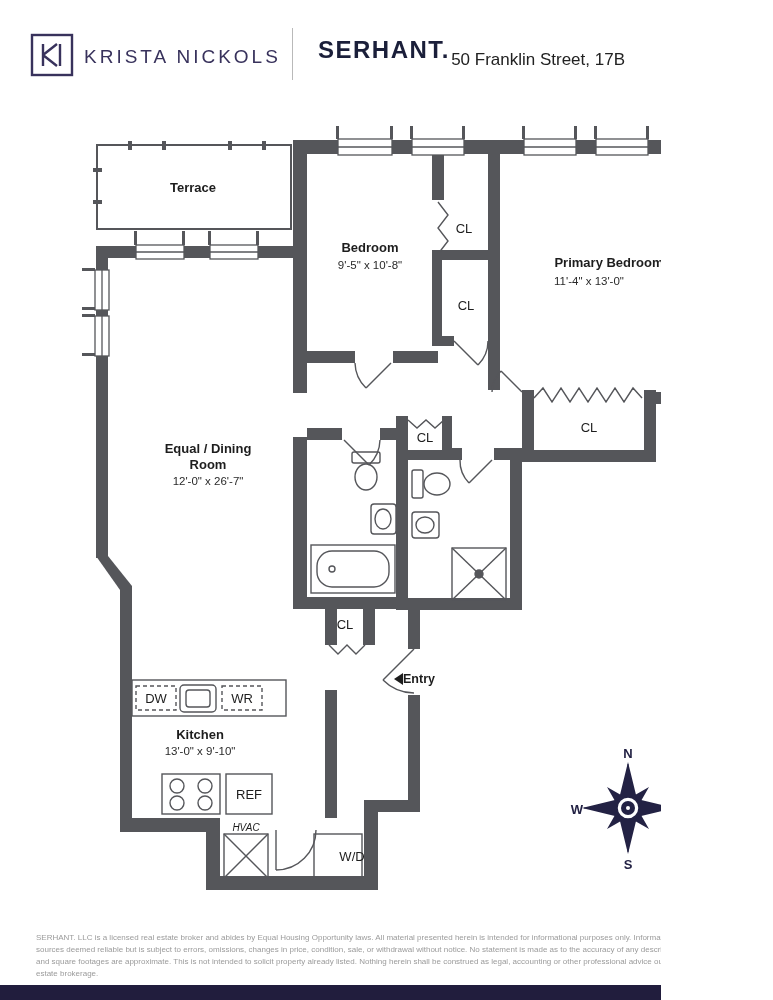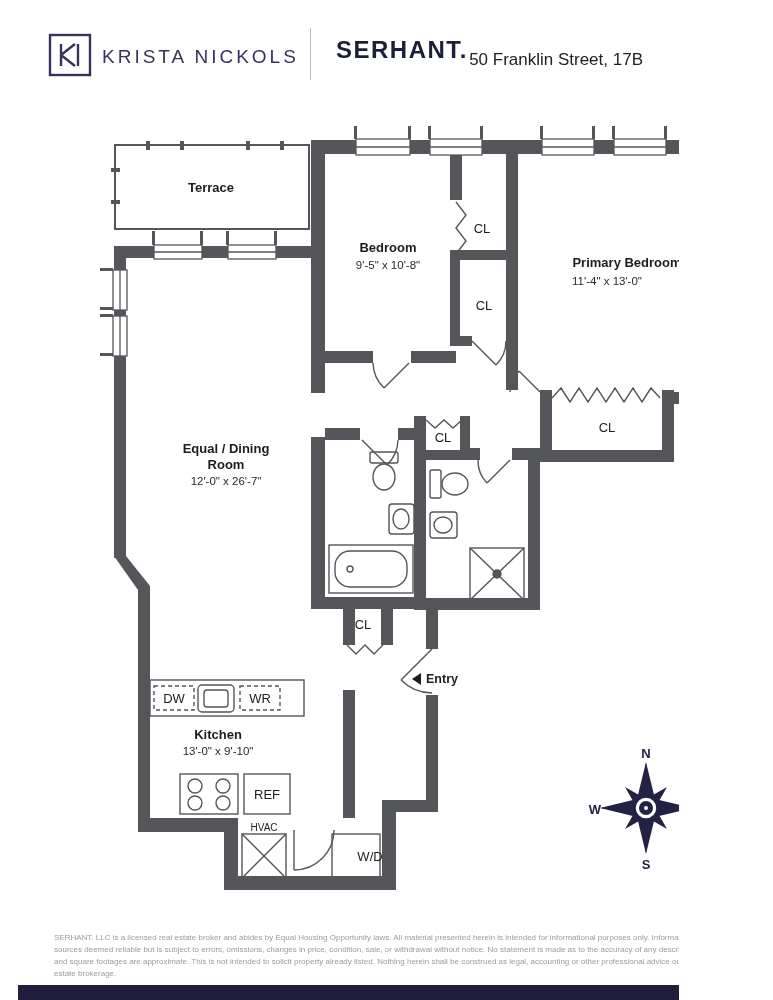--- a/index.html
+++ b/index.html
@@ -1,31 +1,31 @@
 <!DOCTYPE html>
 <html><head>
 <meta charset="utf-8">
 <style>
   html,body{margin:0;padding:0;background:#fff;}
   .page{position:relative;width:661px;height:1000px;background:#fff;overflow:hidden;
-        font-family:"Liberation Sans",sans-serif;color:#1d1d1d;margin-left:18px;}
+        font-family:"Liberation Sans",sans-serif;color:#1d1d1d;}
   
   .logo{position:absolute;left:30px;top:33px;}
   .agent-name{position:absolute;left:84px;top:46px;font-size:19px;letter-spacing:3px;color:#38325c;}
   .header-divider{position:absolute;left:292px;top:28px;width:1px;height:52px;background:#b9b9b9;}
   .brand{position:absolute;left:318px;top:36px;font-size:24px;font-weight:bold;letter-spacing:1.5px;color:#1b1f3a;}
   .address{position:absolute;right:36px;top:50px;font-size:17px;color:#222;}
   
   .lbl{position:absolute;transform:translate(-50%,-50%);white-space:nowrap;text-align:right;}
   .rm{font-weight:bold;font-size:13px;color:#1d1d1d;}
   .dm{font-size:11.5px;color:#2a2a2a;}
   .cl{font-size:13px;color:#1d1d1d;}
-  .hv{font-size:10px;background:#fff;padding:0 2px;}
+  .hv{font-size:10px;background:#fff;padding:0 2px;font-style:italic;}
   .compass-letter{position:absolute;transform:translate(-50%,-50%);font-size:13px;font-weight:600;color:#232244;}
-  .entry-label{position:absolute;transform:translateY(-50%);display:flex;align-items:center;gap:5px;
+  .entry-label{position:absolute;transform:translateY(-50%);display:flex;align-items:center;
                font-weight:bold;font-size:12.5px;color:#1d1d1d;}
   .tri{width:0;height:0;border-top:6px solid transparent;border-bottom:6px solid transparent;border-right:9px solid #1d1d1d;}
   
   .disclaimer{position:absolute;left:36px;top:932px;width:714px;margin:0;font-size:8px;line-height:12px;color:#9b9b9b;}
   .footer-bar{position:absolute;left:0;top:985px;width:773px;height:15px;background:#211d3d;}
   svg.plan{position:absolute;left:0;top:0;}
 </style>
 </head>
 <body>
 

